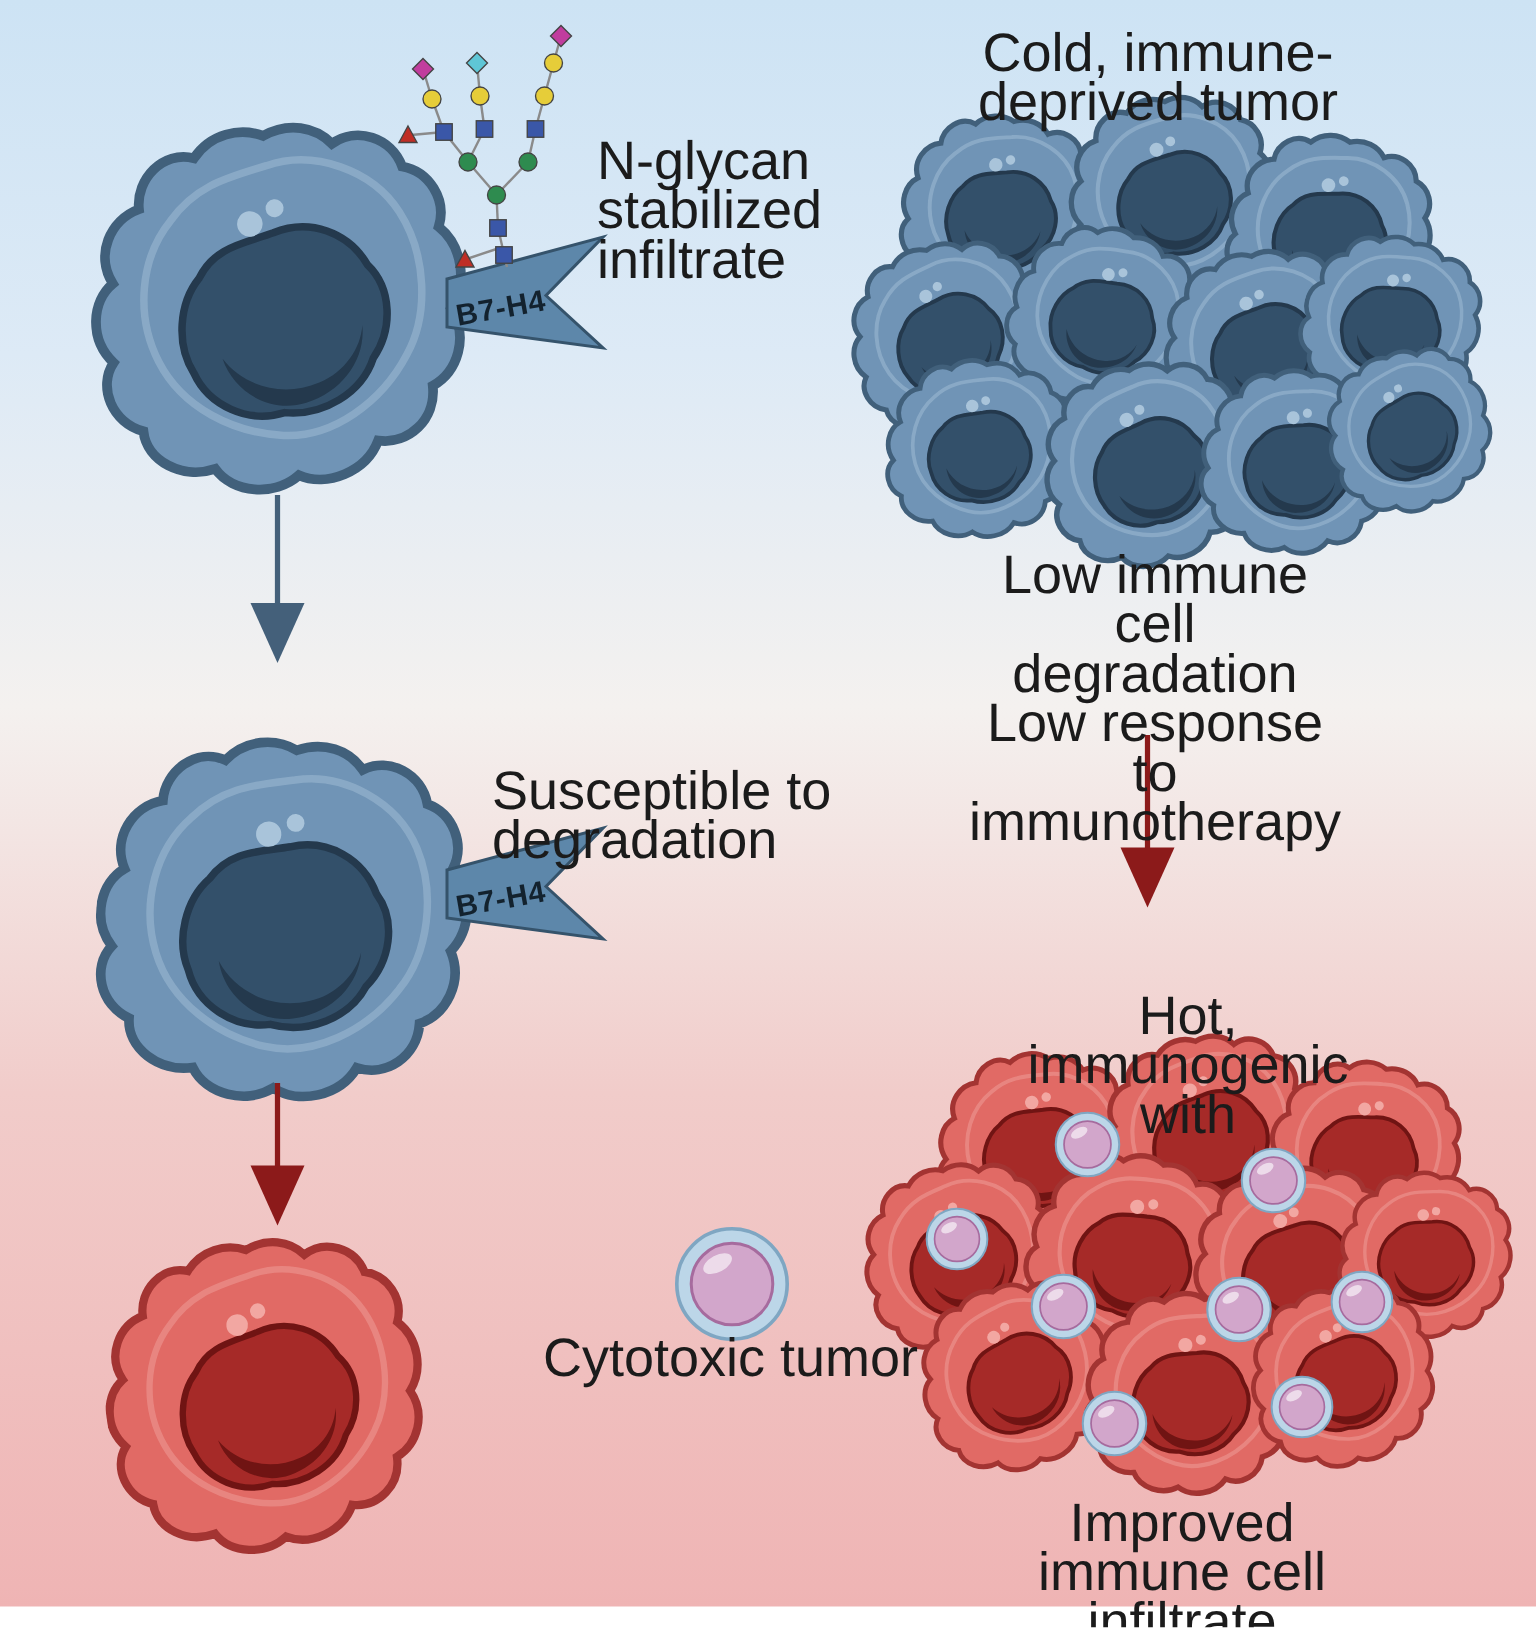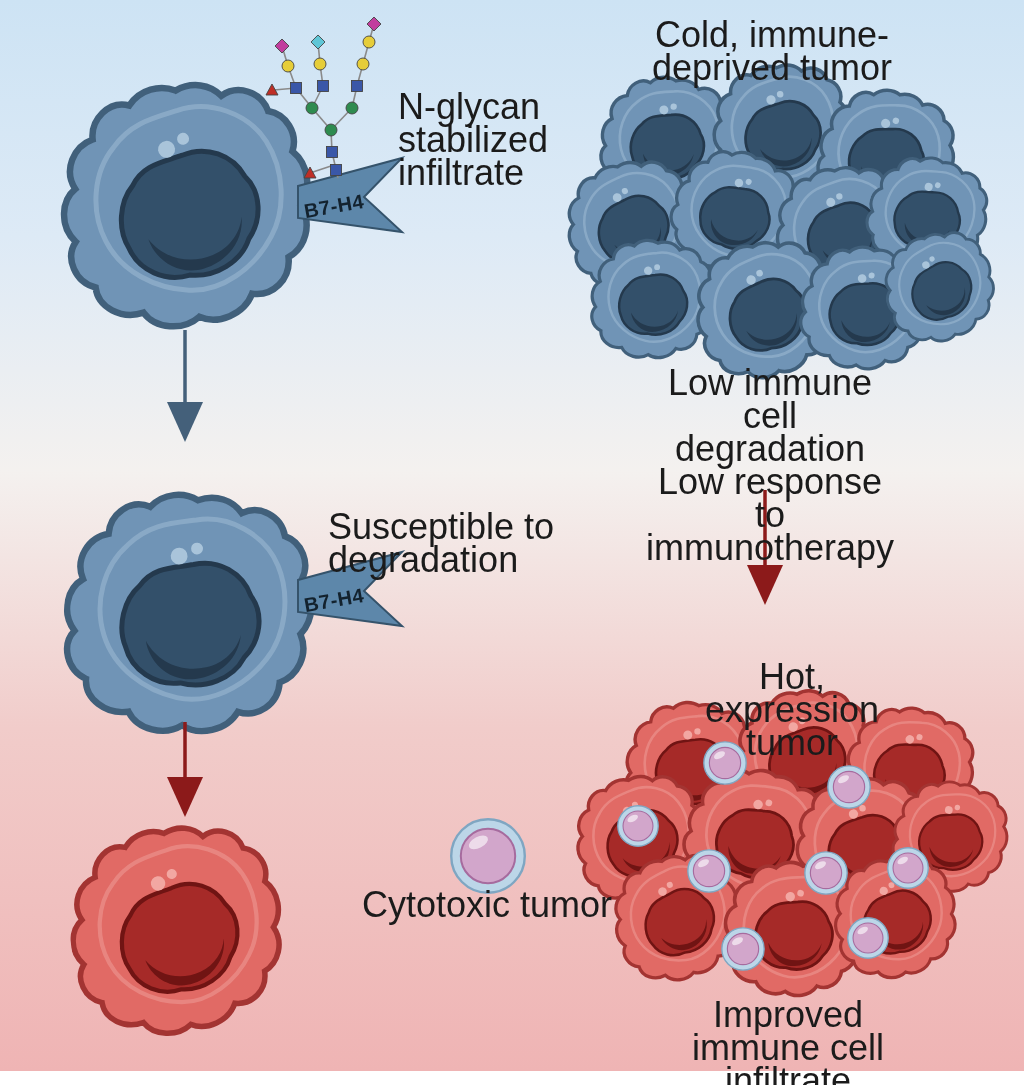--- a/index.html
+++ b/index.html
@@ -157,18 +157,18 @@
     <div class="label centered" style="left:772px; top:18px;">Cold, immune-deprived tumor</div>
     <div class="label" style="left:398px; top:90px;">N-glycan
 stabilized
 infiltrate</div>
     <div class="label receptor-label" style="left:304px; top:190px;">B7-H4</div>
     <div class="label centered" style="left:770px; top:366px;">Low immune cell degradation
 Low response to immunotherapy</div>
     <div class="label" style="left:328px; top:498px;margin-top:12px;">Susceptible to
 degradation</div>
     <div class="label receptor-label" style="left:304px; top:584px;">B7-H4</div>
-    <div class="label centered" style="left:792px; top:660px;">Hot, expression tumor</div>
+    <div class="label centered" style="left:792px; top:660px;">Hot, immunogenic with</div>
     <div class="label centered" style="left:487px; top:888px;">Cytotoxic tumor</div>
     <div class="label centered" style="left:788px; top:998px;">Improved immune cell infiltrate
 Improved response to immunotherapy</div>
   </div>
 </div>
 
 </body></html>

